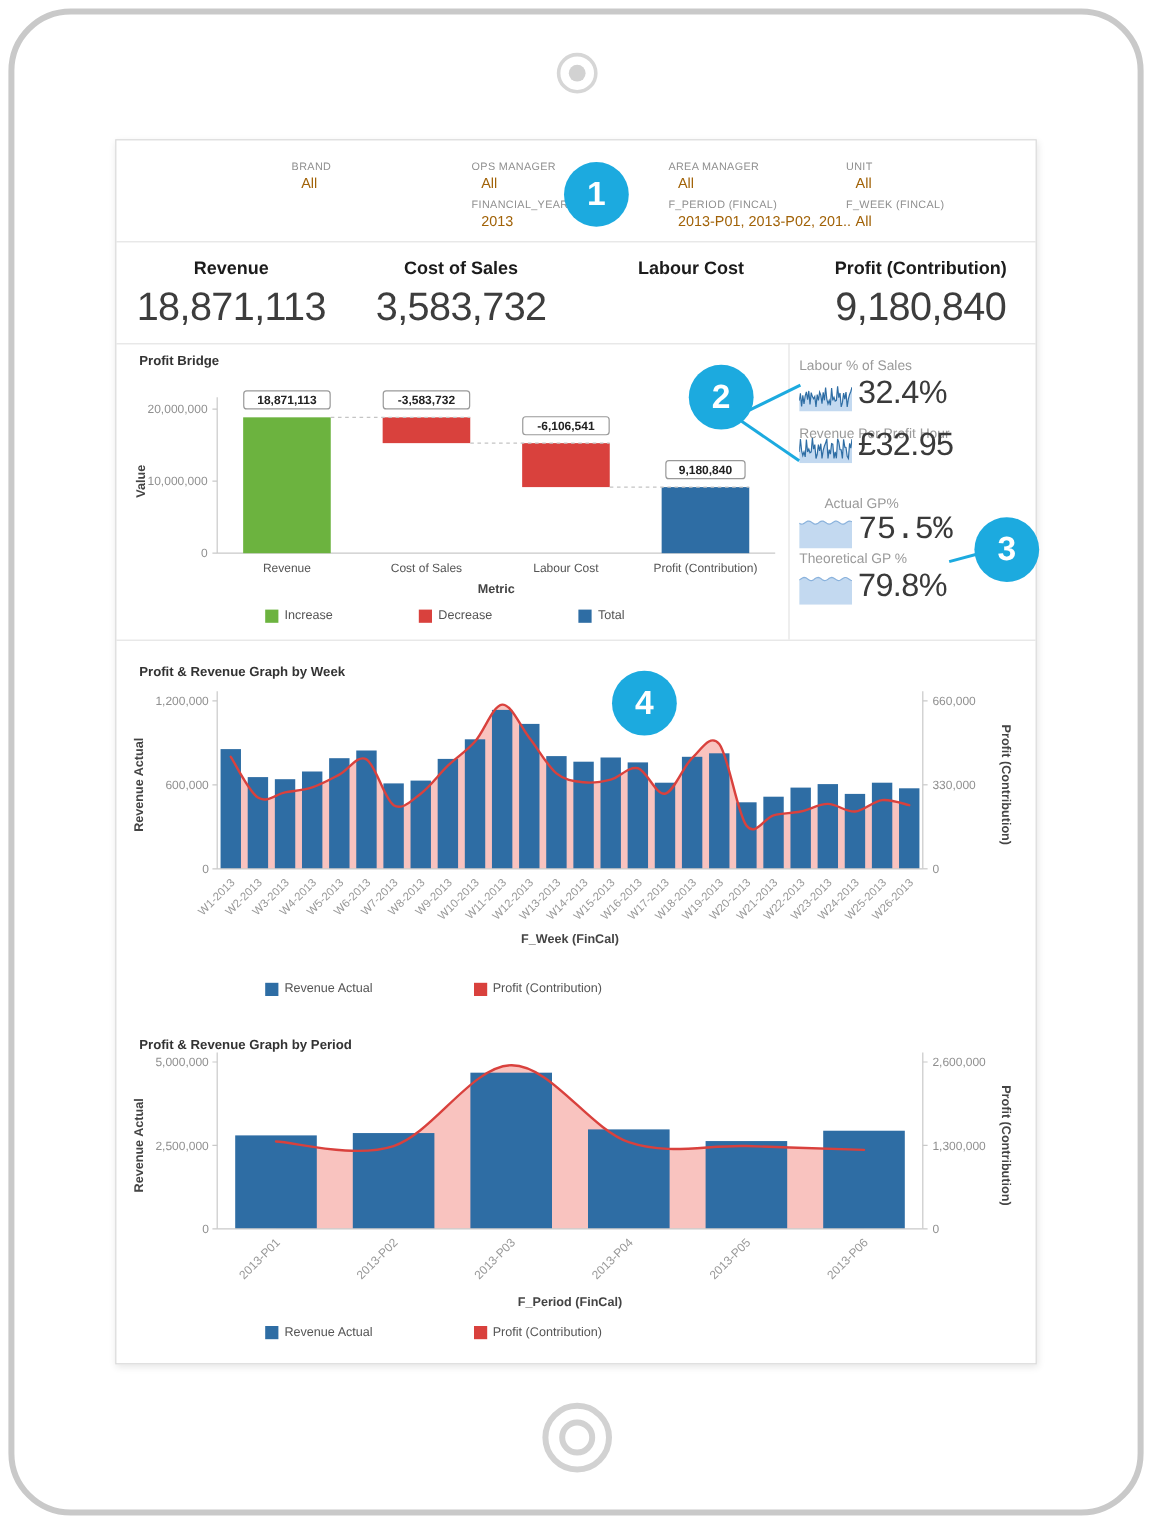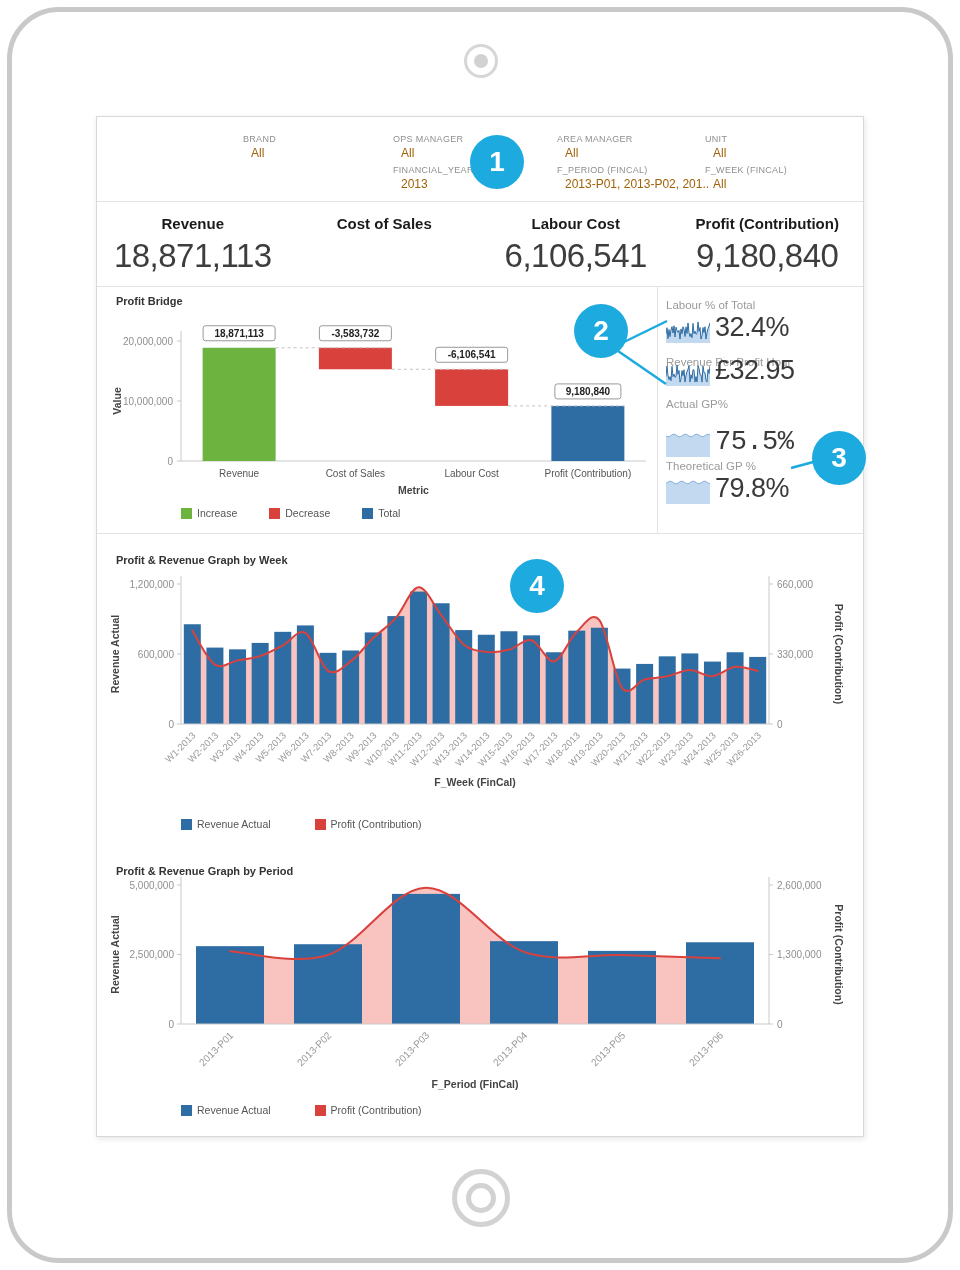--- a/index.html
+++ b/index.html
@@ -30,21 +30,21 @@
   .sect-title{position:absolute;font-size:11px;font-weight:bold;color:#333;}
   .bridge{position:absolute;top:169px;left:0;width:766px;height:247px;border-bottom:1px solid #e3e3e3;}
   .vdiv{position:absolute;left:560px;top:0;width:1px;height:247px;background:#e3e3e3;}
   .side{position:absolute;left:561px;top:0;width:204px;height:247px;}
   .slabel{position:absolute;left:8px;font-size:11.5px;color:#9a9a9a;white-space:nowrap;}
   .srow{position:absolute;left:8px;display:flex;align-items:center;}
   .sval{font-size:27px;color:#3a3a3a;margin-left:5px;letter-spacing:-.5px;}
   .week{position:absolute;top:416px;left:0;width:766px;height:328px;}
   .period{position:absolute;top:744px;left:0;width:766px;height:275px;}
   .leg{position:absolute;display:flex;}
-  .leg .item{display:flex;align-items:center;margin-right:44px;}
+  .leg .item{display:flex;align-items:center;margin-right:44px;margin-left:40px;}
   .leg .sw{width:11px;height:11px;margin-right:5px;display:inline-block;}
   .leg .lt{font-size:10.5px;color:#555;white-space:nowrap;}
   svg text{font-family:"Liberation Sans",sans-serif;}
   .badge{position:absolute;width:54px;height:54px;border-radius:50%;background:#1caadf;color:#fff;
          font-weight:bold;font-size:28px;display:flex;align-items:center;justify-content:center;z-index:30;}
   .callouts{position:absolute;left:0;top:0;width:960px;height:1270px;pointer-events:none;z-index:25;}
   .logo-text{font-size:29px;color:#8f8f8f;letter-spacing:.5px;line-height:28px;margin-top:-2px;}
 </style>
 </head>
 <body>
@@ -85,24 +85,24 @@
     </div>
   </div>
 
   <div class="kpis">
     <div class="kpi">
       <div class="kl">Revenue</div>
       <div class="kv">18,871,113</div>
     </div>
     <div class="kpi">
       <div class="kl">Cost of Sales</div>
+      <div class="kv">3,583,732</div>
     </div>
     <div class="kpi">
       <div class="kl">Labour Cost</div>
-      <div class="kv">6,106,541</div>
     </div>
     <div class="kpi">
       <div class="kl">Profit (Contribution)</div>
       <div class="kv">9,180,840</div>
     </div>
   </div>
 
   <div class="bridge">
     <div class="sect-title" style="left:19px;top:9px;">Profit Bridge</div>
     <svg id="wf-svg" width="560" height="247" class="abs" style="left:0;top:0;">
@@ -146,37 +146,37 @@
         <span class="lt">Decrease</span>
       </div>
       <div class="item">
         <span class="sw" style="background:#2e6da4;"></span>
         <span class="lt">Total</span>
       </div>
     </div>
     <div class="vdiv"></div>
 
     <div class="side">
-      <div class="slabel" style="top:13px;">Labour % of Total</div>
+      <div class="slabel" style="top:13px;">Labour % of Sales</div>
       <div class="srow" style="top:26px;">
         <svg class="spark" width="44" height="30">
             <path d="M0,30 L0,20.949301459618297 L1,14.747432330949088 L2,25.660794397411117 L3,16.464849536152542 L4,23.637974513989622 L5,16.910984632552804 L6,13.628769832744537 L7,20.043263331563278 L8,12.775690651409693 L9,24.000931601262284 L10,14.172590888412959 L11,17.531079002314762 L12,19.299905437577497 L13,17.41439469590707 L14,26.05 L15,15.892097486872993 L16,20.718690660305846 L17,13.718989561410357 L18,16.21297661826882 L19,23.492577560062212 L20,13.902506247336774 L21,20.581745228825444 L22,9.961356171100384 L23,19.521174049063283 L24,23.619546452624718 L25,20.596211691978787 L26,24.706244042578618 L27,10.37717951443944 L28,20.65566799278923 L29,18.14275654161941 L30,21.293413294715116 L31,20.610901688613794 L32,8.95 L33,18.327788903938476 L34,14.475013232740961 L35,26.05 L36,22.573569104627865 L37,14.532811383599652 L38,19.667121898171164 L39,13.748877148652676 L40,26.05 L41,19.292868720317564 L42,15.709131171885083 L43,13.207040756231658 L44,9.738297935125026 L44,30 Z" fill="#c3d9f0"></path>
             <path d="M0,20.949301459618297 L1,14.747432330949088 L2,25.660794397411117 L3,16.464849536152542 L4,23.637974513989622 L5,16.910984632552804 L6,13.628769832744537 L7,20.043263331563278 L8,12.775690651409693 L9,24.000931601262284 L10,14.172590888412959 L11,17.531079002314762 L12,19.299905437577497 L13,17.41439469590707 L14,26.05 L15,15.892097486872993 L16,20.718690660305846 L17,13.718989561410357 L18,16.21297661826882 L19,23.492577560062212 L20,13.902506247336774 L21,20.581745228825444 L22,9.961356171100384 L23,19.521174049063283 L24,23.619546452624718 L25,20.596211691978787 L26,24.706244042578618 L27,10.37717951443944 L28,20.65566799278923 L29,18.14275654161941 L30,21.293413294715116 L31,20.610901688613794 L32,8.95 L33,18.327788903938476 L34,14.475013232740961 L35,26.05 L36,22.573569104627865 L37,14.532811383599652 L38,19.667121898171164 L39,13.748877148652676 L40,26.05 L41,19.292868720317564 L42,15.709131171885083 L43,13.207040756231658 L44,9.738297935125026" fill="none" stroke="#2e6da4" stroke-width="1"></path>
           </svg>
         <span class="sval">32.4%</span>
       </div>
       <div class="slabel" style="top:70px;">Revenue Per Profit Hour</div>
       <div class="srow" style="top:69px;text-align:right;">
         <svg class="spark" width="44" height="30">
             <path d="M0,30 L0,20.581745228825444 L1,9.961356171100384 L2,19.521174049063283 L3,23.619546452624718 L4,20.596211691978787 L5,24.706244042578618 L6,10.37717951443944 L7,20.65566799278923 L8,18.14275654161941 L9,21.293413294715116 L10,20.610901688613794 L11,8.95 L12,18.327788903938476 L13,14.475013232740961 L14,26.05 L15,22.573569104627865 L16,14.532811383599652 L17,19.667121898171164 L18,13.748877148652676 L19,26.05 L20,19.292868720317564 L21,15.709131171885083 L22,13.207040756231658 L23,9.738297935125026 L24,26.05 L25,18.752982953116614 L26,22.493047397211495 L27,13.69263875544382 L28,14.071198866864767 L29,26.05 L30,20.53342270068854 L31,25.942725473906243 L32,9.655841761796058 L33,12.40494692448753 L34,18.56147579601906 L35,18.83953328394213 L36,26.05 L37,10.09147879797807 L38,16.666745386599935 L39,16.8351981642767 L40,24.252932295373007 L41,26.05 L42,13.421170751927788 L43,17.497578050935154 L44,9.920490146980434 L44,30 Z" fill="#c3d9f0"></path>
             <path d="M0,20.581745228825444 L1,9.961356171100384 L2,19.521174049063283 L3,23.619546452624718 L4,20.596211691978787 L5,24.706244042578618 L6,10.37717951443944 L7,20.65566799278923 L8,18.14275654161941 L9,21.293413294715116 L10,20.610901688613794 L11,8.95 L12,18.327788903938476 L13,14.475013232740961 L14,26.05 L15,22.573569104627865 L16,14.532811383599652 L17,19.667121898171164 L18,13.748877148652676 L19,26.05 L20,19.292868720317564 L21,15.709131171885083 L22,13.207040756231658 L23,9.738297935125026 L24,26.05 L25,18.752982953116614 L26,22.493047397211495 L27,13.69263875544382 L28,14.071198866864767 L29,26.05 L30,20.53342270068854 L31,25.942725473906243 L32,9.655841761796058 L33,12.40494692448753 L34,18.56147579601906 L35,18.83953328394213 L36,26.05 L37,10.09147879797807 L38,16.666745386599935 L39,16.8351981642767 L40,24.252932295373007 L41,26.05 L42,13.421170751927788 L43,17.497578050935154 L44,9.920490146980434" fill="none" stroke="#2e6da4" stroke-width="1"></path>
           </svg>
         <span class="sval">£32.95</span>
       </div>
-      <div class="slabel" style="top:112px;">Actual GP%</div>
+      <div class="slabel" style="top:128px;margin-left:21px;">Actual GP%</div>
       <div class="srow" style="top:141px;font-family:Liberation Mono, monospace;">
         <svg class="spark" width="44" height="30">
             <path d="M0,30 L0,9.006775525420291 L1,9.557775858759237 L2,9.79678419144931 L3,9.653304787300055 L4,9.169657033714525 L5,8.488493297922474 L6,7.810723474907224 L7,7.336256421834413 L8,7.205036649541906 L9,7.455767555297862 L10,8.014495818780656 L11,8.716424004598307 L12,9.3545177233841 L13,9.740570622840508 L14,9.760716031252231 L15,9.409012041151623 L16,8.78919408060602 L17,8.084078049550543 L18,7.501638595352018 L19,7.2136667917691035 L20,7.305100197535351 L21,7.7489704422205525 L22,8.414357572867674 L23,9.105005019261446 L24,9.61720565691126 L25,9.799885418139448 L26,9.599162732751646 L27,9.07424094866999 L28,8.379946247872109 L29,7.7210615160214555 L30,7.291925434592759 L31,7.219112101006436 L32,7.524097877604657 L33,8.116926918049675 L34,8.82274373018821 L35,9.433366970603137 L36,9.768692730850933 L37,9.72981635741498 L38,9.328204473801401 L39,8.682312888975193 L40,7.982647943276327 L41,7.435576481235098 L42,7.2024577535157865 L43,7.352050351692959 L44,7.840231795941536 L44,30 Z" fill="#c3d9f0"></path>
             <path d="M0,9.006775525420291 L1,9.557775858759237 L2,9.79678419144931 L3,9.653304787300055 L4,9.169657033714525 L5,8.488493297922474 L6,7.810723474907224 L7,7.336256421834413 L8,7.205036649541906 L9,7.455767555297862 L10,8.014495818780656 L11,8.716424004598307 L12,9.3545177233841 L13,9.740570622840508 L14,9.760716031252231 L15,9.409012041151623 L16,8.78919408060602 L17,8.084078049550543 L18,7.501638595352018 L19,7.2136667917691035 L20,7.305100197535351 L21,7.7489704422205525 L22,8.414357572867674 L23,9.105005019261446 L24,9.61720565691126 L25,9.799885418139448 L26,9.599162732751646 L27,9.07424094866999 L28,8.379946247872109 L29,7.7210615160214555 L30,7.291925434592759 L31,7.219112101006436 L32,7.524097877604657 L33,8.116926918049675 L34,8.82274373018821 L35,9.433366970603137 L36,9.768692730850933 L37,9.72981635741498 L38,9.328204473801401 L39,8.682312888975193 L40,7.982647943276327 L41,7.435576481235098 L42,7.2024577535157865 L43,7.352050351692959 L44,7.840231795941536" fill="none" stroke="#8ab2dc" stroke-width="1"></path>
           </svg>
         <span class="sval">75.5%</span>
       </div>
       <div class="slabel" style="top:174px;">Theoretical GP %</div>
       <div class="srow" style="top:187px;">
         <svg class="spark" width="44" height="30">

